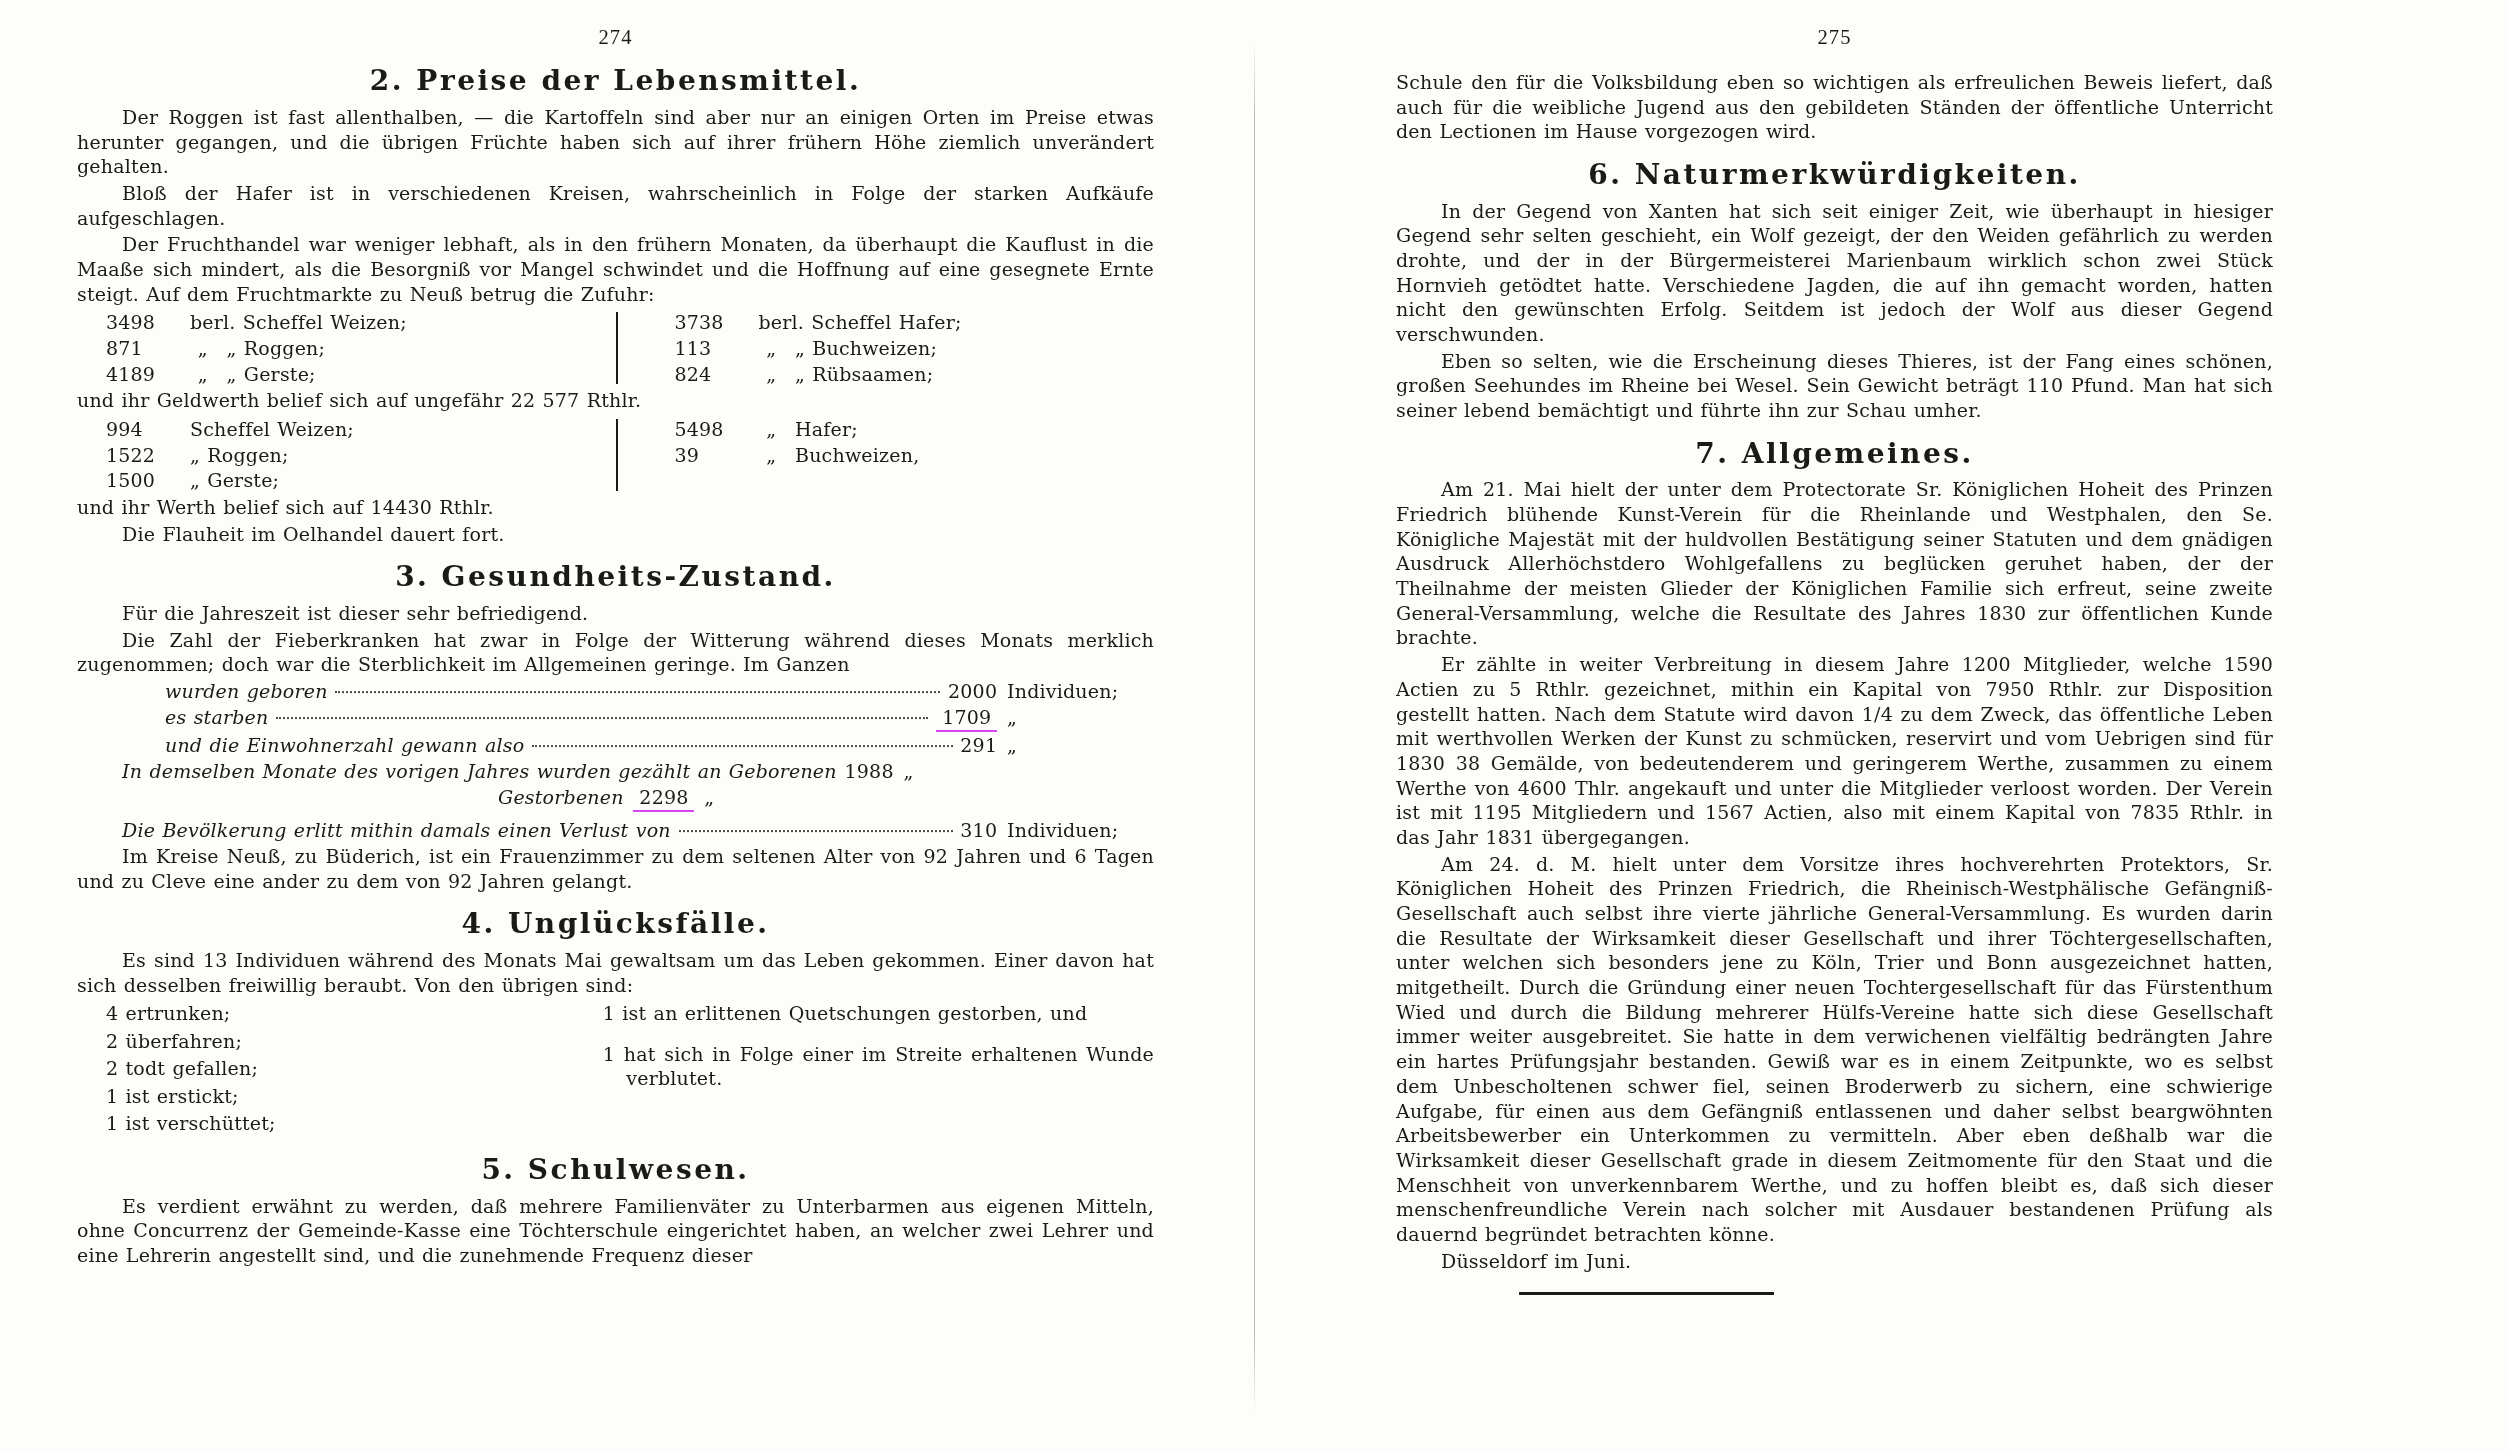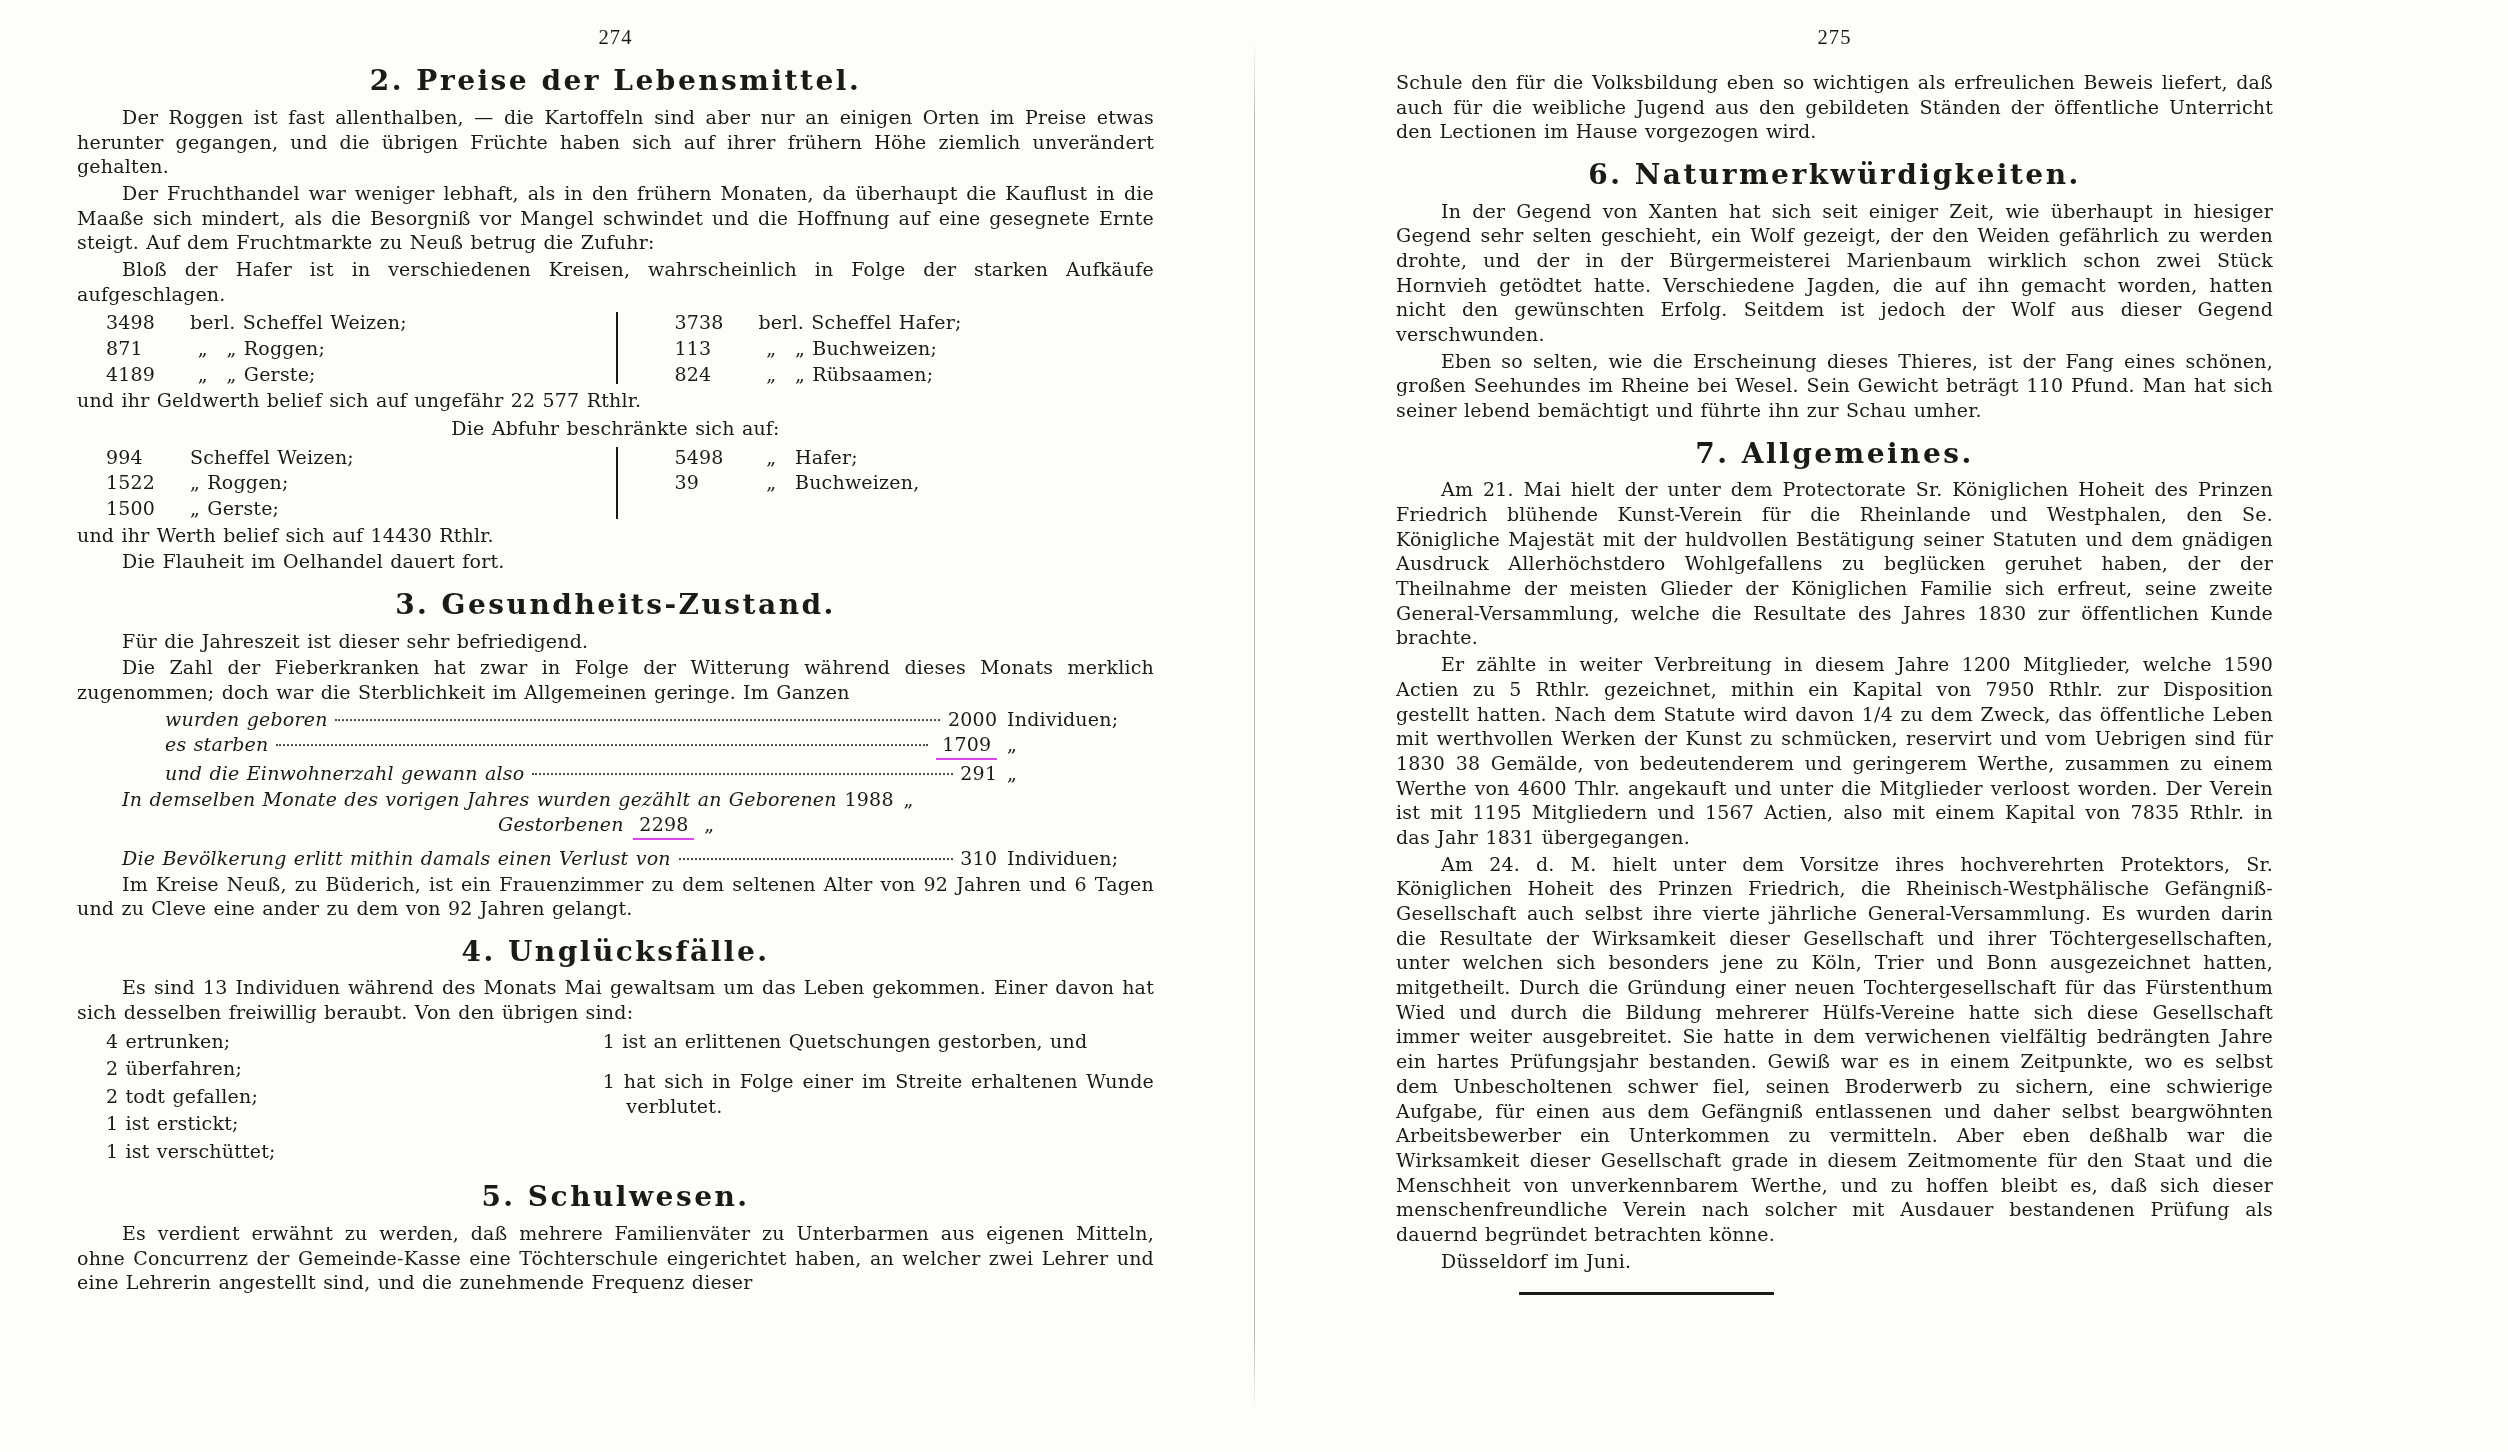--- a/index.html
+++ b/index.html
@@ -149,22 +149,22 @@
   <div class="spine"></div>
 
   <div class="col col-left">
 
     <div class="folio">274</div>
 
     <div class="heading">2.  Preise der Lebensmittel.</div>
 
     <div class="frk">
       <p class="para">Der Roggen ist fast allenthalben, — die Kartoffeln sind aber nur an einigen Orten im Preise etwas herunter gegangen, und die übrigen Früchte haben sich auf ihrer frühern Höhe ziemlich unverändert gehalten.</p>
+      <p class="para">Bloß der Hafer ist in verschiedenen Kreisen, wahrscheinlich in Folge der starken Aufkäufe aufgeschlagen.</p>
       <p class="para">Der Fruchthandel war weniger lebhaft, als in den frühern Monaten, da überhaupt die Kauflust in die Maaße sich mindert, als die Besorgniß vor Mangel schwindet und die Hoffnung auf eine gesegnete Ernte steigt. Auf dem Fruchtmarkte zu Neuß betrug die Zufuhr:</p>
-      <p class="para">Bloß der Hafer ist in verschiedenen Kreisen, wahrscheinlich in Folge der starken Aufkäufe aufgeschlagen.</p>
 
       <div class="tbl">
         <div class="rule"></div>
 
         <div class="trow">
           <div class="thalf first">
             <span class="num">3498</span>
             <span class="unit">berl. Scheffel Weizen;</span>
           </div>
           <div class="thalf second">
@@ -195,21 +195,20 @@
           <div class="thalf second">
             <span class="num">824</span>
             <span class="dit">„</span>
             <span class="unit">„      Rübsaamen;</span>
           </div>
         </div>
       </div>
 
       <p class="para noind">und ihr Geldwerth belief sich auf ungefähr 22 577 Rthlr.</p>
 
-      <div class="center-line">Die Abfuhr beschränkte sich auf:</div>
 
       <div class="tbl">
         <div class="rule"></div>
 
         <div class="trow">
           <div class="thalf first">
             <span class="num">994</span>
             <span class="unit">Scheffel Weizen;</span>
           </div>
           <div class="thalf second">

